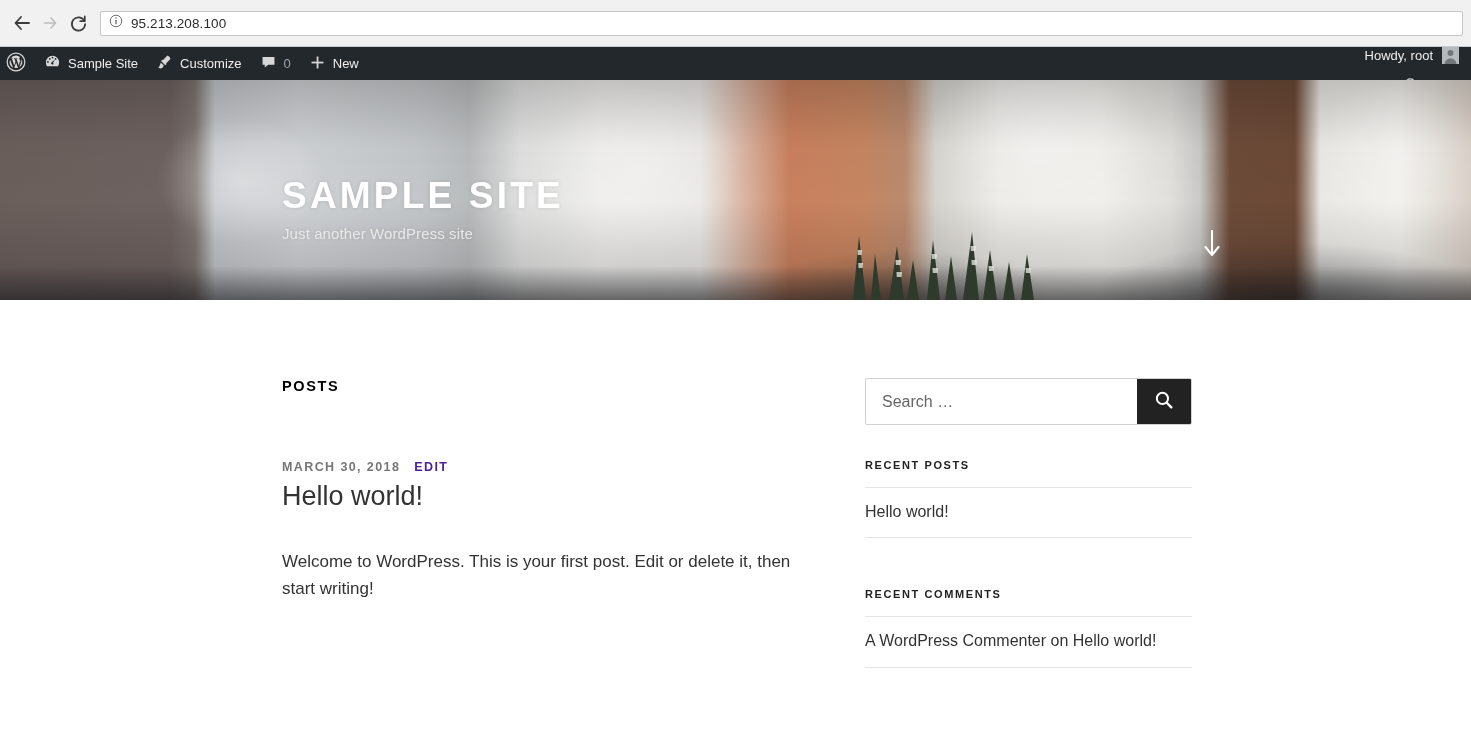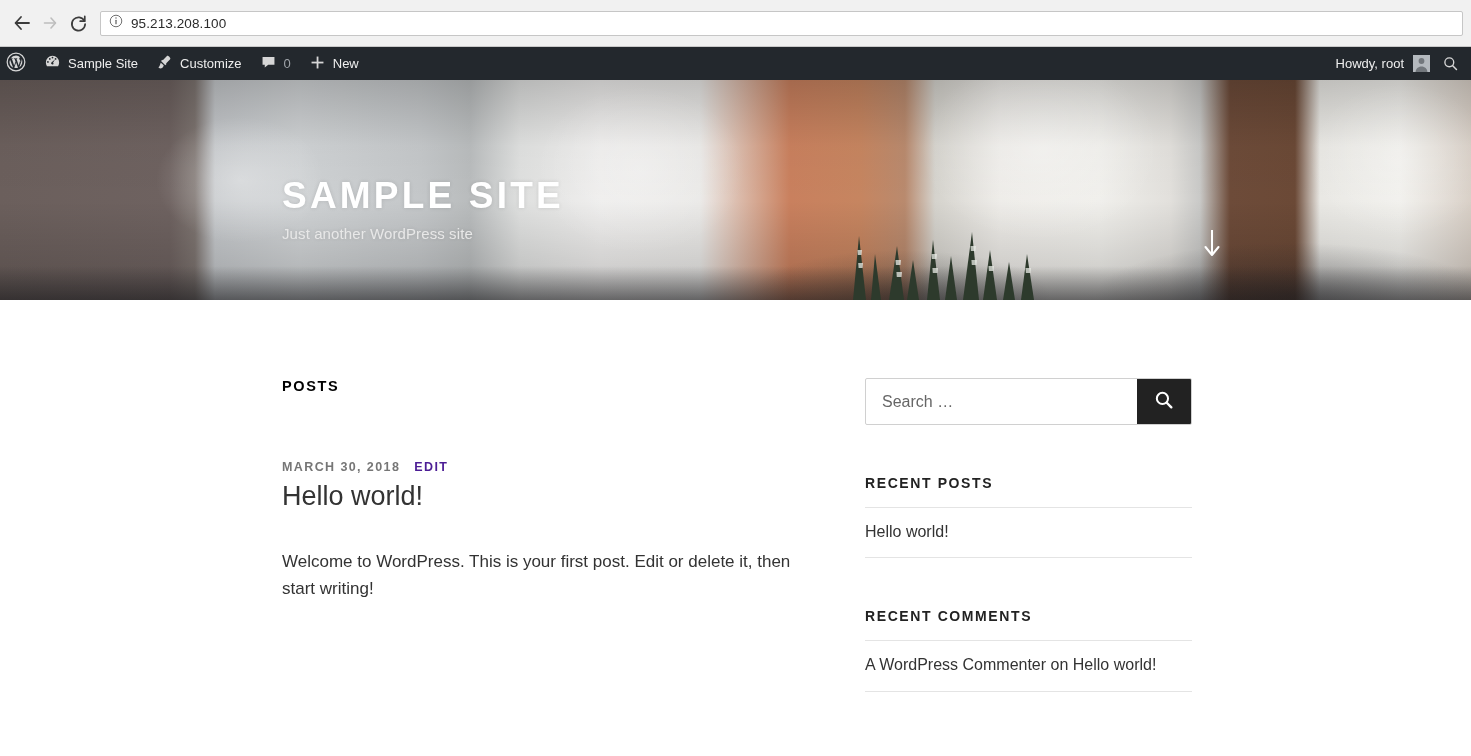--- a/index.html
+++ b/index.html
@@ -55,20 +55,21 @@
     align-items: center;
     font-size: 13px;
     position: relative;
   }
   .ab-left { display: flex; align-items: center; height: 100%; }
   .ab-right {
     margin-left: auto;
     display: flex; align-items: center; height: 100%;
     padding-right: 12px;
     gap: 12px;
+    flex-direction: column;
   }
   .ab-item {
     display: flex;
     align-items: center;
     gap: 7px;
     height: 100%;
     padding: 0 9px;
     color: #eeeeee;
     white-space: nowrap;
   }
@@ -235,21 +236,21 @@
   }
 
   
   .search-form {
     display: flex;
     height: 47px;
     border: 1px solid #d0d0d0;
     background: #ffffff;
     border-radius: 2px;
     overflow: hidden;
-    margin-bottom: 50px;
+    margin-bottom: 34px;
   }
   .search-input {
     flex: 1 1 auto;
     border: 0;
     outline: none;
     padding: 0 16px;
     font-size: 16px;
     color: #333;
     font-family: "Liberation Sans", sans-serif;
     background: transparent;
@@ -260,21 +261,21 @@
     border: 0;
     background: #222222;
     display: flex; align-items: center; justify-content: center;
     cursor: pointer;
     padding: 0;
   }
 
   .widget { margin-bottom: 50px; }
   .widget-title {
     margin: 0 0 16px 0;
-    font-size: 14px;
+    font-size: 11px;
     font-weight: 700;
     letter-spacing: 1.6px;
     text-transform: uppercase;
     color: #222222;
   }
   .widget-list { list-style: none; margin: 0; padding: 0; }
   .widget-list li {
     border-top: 1px solid #e4e4e4;
     padding: 13px 0 14px 0;
     font-size: 16px;

